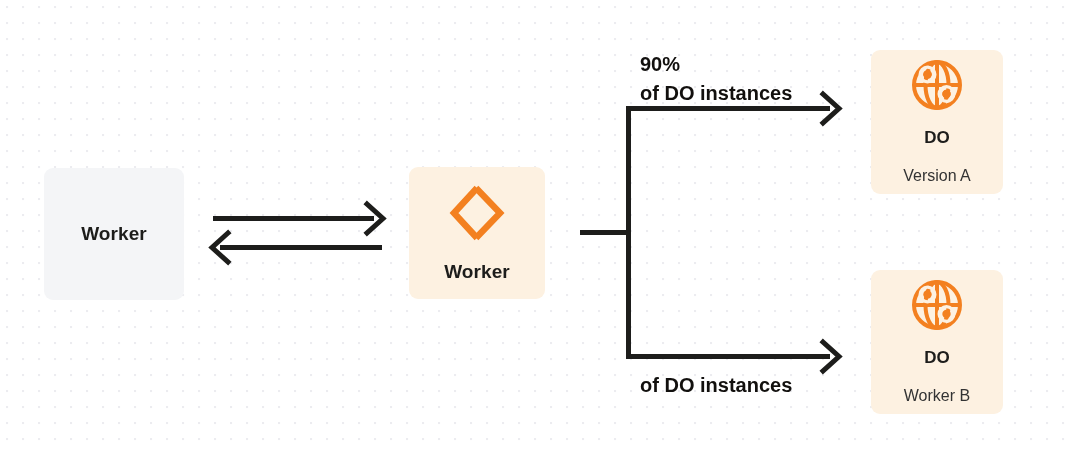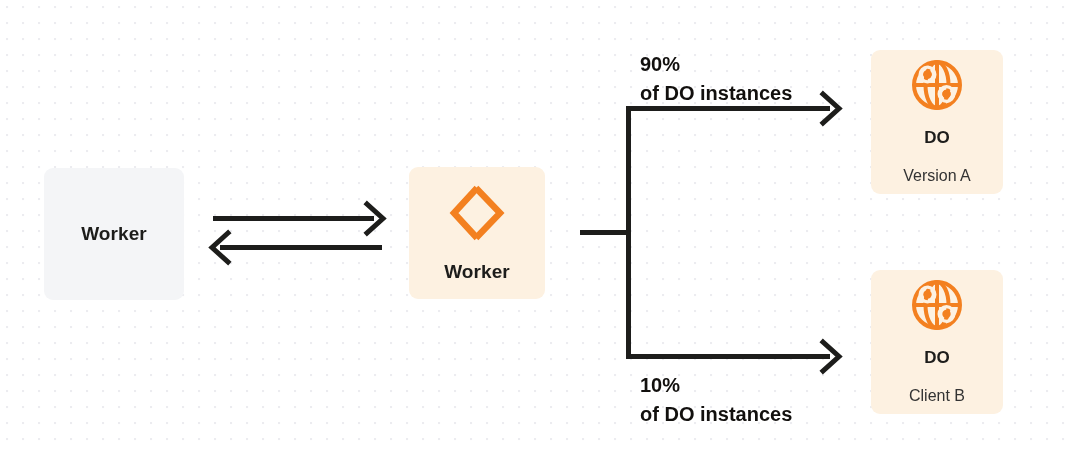--- a/index.html
+++ b/index.html
@@ -210,26 +210,25 @@
           <line x1="28" y1="5" x2="28" y2="51"></line>
           <ellipse cx="28" cy="28" rx="11.5" ry="23"></ellipse>
         </g>
         <circle cx="18.5" cy="17.5" r="7.4" fill="none" stroke="#fdf1e1" stroke-width="3.2"></circle>
         <circle cx="37.5" cy="37" r="7.4" fill="none" stroke="#fdf1e1" stroke-width="3.2"></circle>
         <circle cx="18.5" cy="17.5" r="4.2" fill="#f38020"></circle>
         <circle cx="37.5" cy="37" r="4.2" fill="#f38020"></circle>
       </svg>
     </span>
     <span class="node-title-sm">DO</span>
-    <span class="node-subtitle">Client B</span>
+    <span class="node-subtitle">Worker B</span>
   </div>
 
   <div class="edge-label edge-label-top">
     <span class="edge-label-pct">90%</span>
     <span class="edge-label-sub">of DO instances</span>
   </div>
 
   <div class="edge-label edge-label-bottom">
-    <span class="edge-label-pct">10%</span>
     <span class="edge-label-sub">of DO instances</span>
   </div>
 
 </div>
 
 </body></html>

